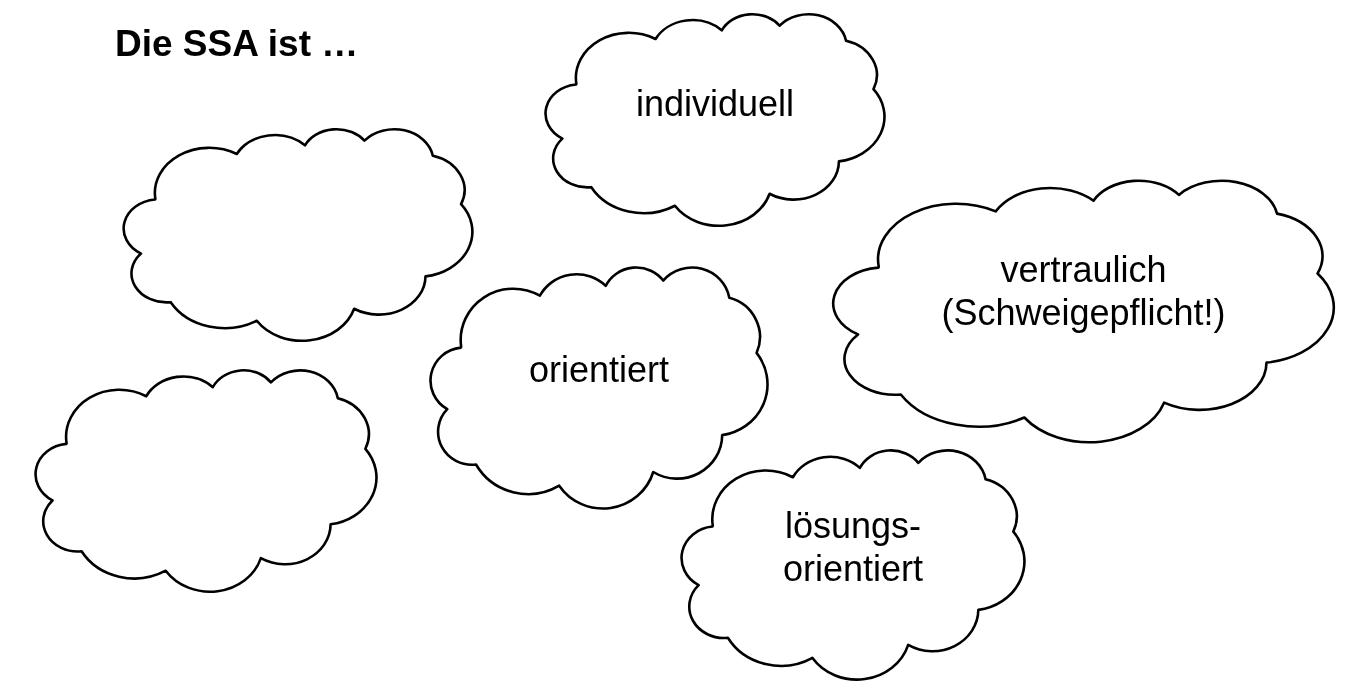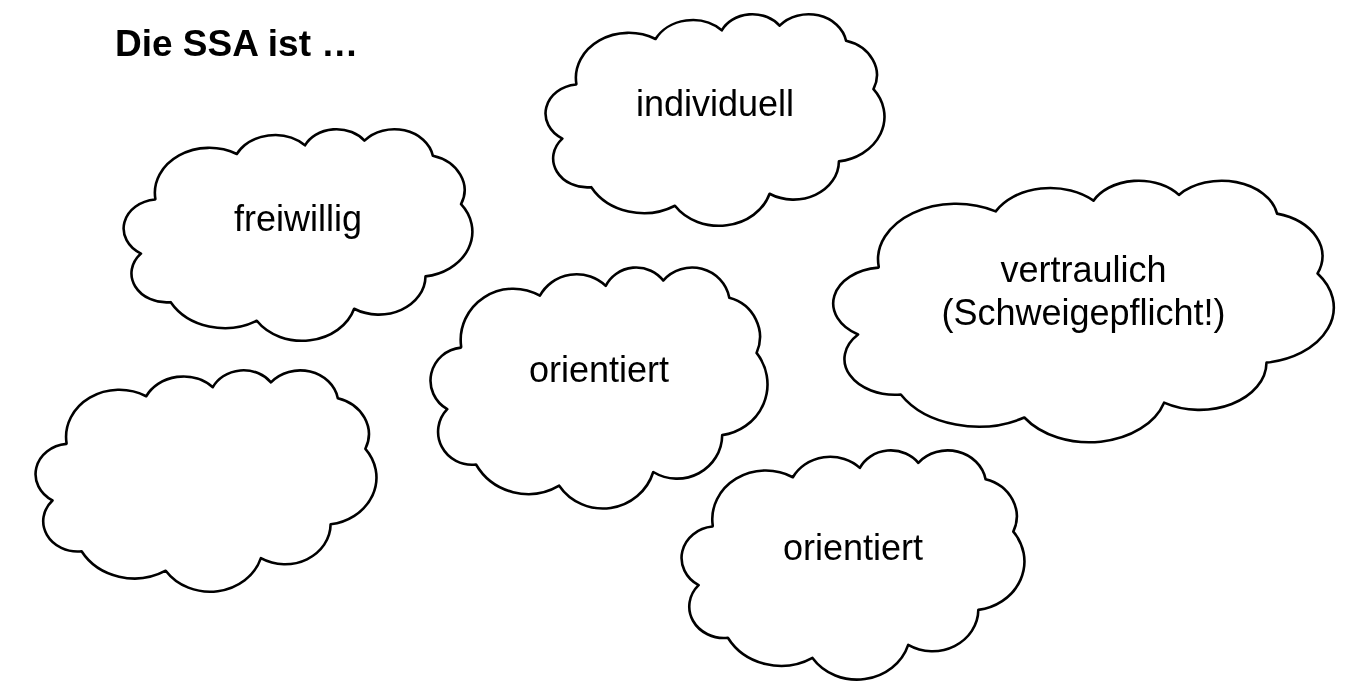--- a/index.html
+++ b/index.html
@@ -58,23 +58,20 @@
     </svg>
     <div class="cloud-label">
       <span>individuell</span>
     </div>
   </div>
 
   <div class="cloud" style="left:120px;top:127px;width:356px;height:216px;">
     <svg class="cloud-shape" preserveAspectRatio="none" xmlns="http://www.w3.org/2000/svg" viewBox="-486 -309 44156 44117">
       <path class="cloud-path" d="M3900,14370 A6753,9190 0 0 1 14005.1,5202.0 A5333,7267 0 0 1 22456.0,3432.1 A4365,5945 0 0 1 29832.9,2480.9 A4857,6595 0 0 1 38318.1,5576.0 A5333,7273 0 0 1 41818.4,15459.7 A6775,9220 0 0 1 37404.3,30203.0 A5785,7867 0 0 1 28556.0,36813.3 A6752,9215 0 0 1 16480.5,39264.2 A7720,10543 0 0 1 5804.9,35470.0 A4360,5918 0 0 1 2113.5,25548.2 A4345,5945 0 0 1 3863.6,14504.6 Z"></path>
     </svg>
-    <div class="cloud-label">
-      <span>freiwillig</span>
-    </div>
   </div>
 
   <div class="cloud" style="left:828px;top:178px;width:511px;height:267px;">
     <svg class="cloud-shape" preserveAspectRatio="none" xmlns="http://www.w3.org/2000/svg" viewBox="-486 -309 44156 44117">
       <path class="cloud-path" d="M3900,14370 A6753,9190 0 0 1 14005.1,5202.0 A5333,7267 0 0 1 22456.0,3432.1 A4365,5945 0 0 1 29832.9,2480.9 A4857,6595 0 0 1 38318.1,5576.0 A5333,7273 0 0 1 41818.4,15459.7 A6775,9220 0 0 1 37404.3,30203.0 A5785,7867 0 0 1 28556.0,36813.3 A6752,9215 0 0 1 16480.5,39264.2 A7720,10543 0 0 1 5804.9,35470.0 A4360,5918 0 0 1 2113.5,25548.2 A4345,5945 0 0 1 3863.6,14504.6 Z"></path>
     </svg>
     <div class="cloud-label">
       <span>vertraulich</span>
       <span>(Schweigepflicht!)</span>
     </div>
@@ -93,17 +90,18 @@
     <svg class="cloud-shape" preserveAspectRatio="none" xmlns="http://www.w3.org/2000/svg" viewBox="-486 -309 44156 44117">
       <path class="cloud-path" d="M3900,14370 A6753,9190 0 0 1 14005.1,5202.0 A5333,7267 0 0 1 22456.0,3432.1 A4365,5945 0 0 1 29832.9,2480.9 A4857,6595 0 0 1 38318.1,5576.0 A5333,7273 0 0 1 41818.4,15459.7 A6775,9220 0 0 1 37404.3,30203.0 A5785,7867 0 0 1 28556.0,36813.3 A6752,9215 0 0 1 16480.5,39264.2 A7720,10543 0 0 1 5804.9,35470.0 A4360,5918 0 0 1 2113.5,25548.2 A4345,5945 0 0 1 3863.6,14504.6 Z"></path>
     </svg>
   </div>
 
   <div class="cloud" style="left:678px;top:448px;width:350px;height:234px;">
     <svg class="cloud-shape" preserveAspectRatio="none" xmlns="http://www.w3.org/2000/svg" viewBox="-486 -309 44156 44117">
       <path class="cloud-path" d="M3900,14370 A6753,9190 0 0 1 14005.1,5202.0 A5333,7267 0 0 1 22456.0,3432.1 A4365,5945 0 0 1 29832.9,2480.9 A4857,6595 0 0 1 38318.1,5576.0 A5333,7273 0 0 1 41818.4,15459.7 A6775,9220 0 0 1 37404.3,30203.0 A5785,7867 0 0 1 28556.0,36813.3 A6752,9215 0 0 1 16480.5,39264.2 A7720,10543 0 0 1 5804.9,35470.0 A4360,5918 0 0 1 2113.5,25548.2 A4345,5945 0 0 1 3863.6,14504.6 Z"></path>
     </svg>
     <div class="cloud-label">
+      <span>lösungs-</span>
       <span>orientiert</span>
     </div>
   </div>
 
 </div>
 
 </body></html>

